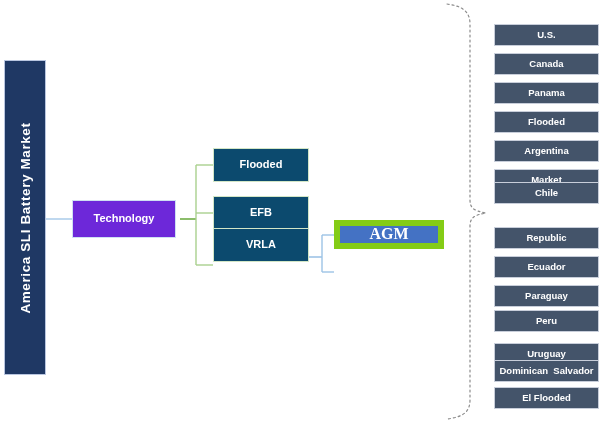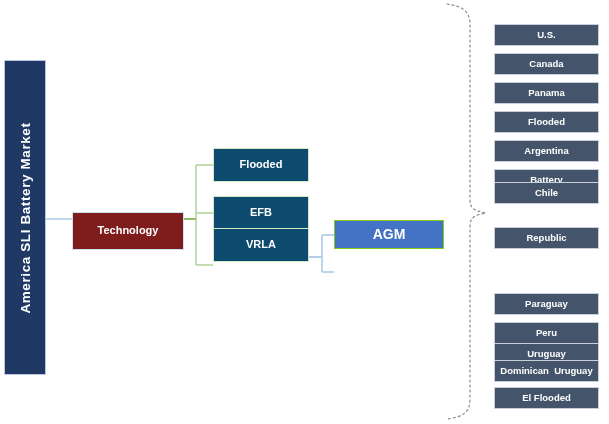--- a/index.html
+++ b/index.html
@@ -48,43 +48,44 @@
     box-sizing: border-box;
     display: flex;
     align-items: center;
     justify-content: center;
     color: #ffffff;
     font-weight: bold;
     text-align: center;
     line-height: 1.05;
   }
   .node-tech {
-    background: #7f1d1d;
+    background: #6d28d9;
     border: 1px solid #CFE0F2;
     font-size: 11px;
     left: 72px;
-    top: 212px;
-    width: 112px;
+    top: 200px;
+    width: 104px;
     height: 38px;
   }
   .node-green {
     background: #0c4a6e;
     border: 1px solid #D3E6C6;
     font-size: 11px;
     left: 213px;
     width: 96px;
     height: 34px;
   }
   .node-blue {
     background: #4472C4;
-    border: 1px solid #84cc16;
-    font-size: 14px;
+    border: 6px solid #84cc16;
+    font-size: 16px;
     left: 334px;
     width: 110px;
     height: 29px;
+    font-family: Liberation Serif, serif;
   }
   .node-country {
     background: #44546A;
     border: 1px solid #C8CEDA;
     font-size: 9.5px;
     left: 494px;
     width: 105px;
     height: 22px;
     white-space: pre;
     margin-top: 6px;
@@ -155,37 +156,40 @@
   <div class="node node-country" style="top:47px">
     <span>Canada</span>
   </div>
   <div class="node node-country" style="top:105px">
     <span>Flooded</span>
   </div>
   <div class="node node-country" style="top:134px">
     <span>Argentina</span>
   </div>
   <div class="node node-country" style="top:163px">
-    <span>Battery</span>
+    <span>Market</span>
   </div>
   <div class="node node-country" style="top:176px">
     <span>Chile</span>
   </div>
   <div class="node node-country" style="top:221px">
     <span>Republic</span>
   </div>
-  <div class="node node-country" style="top:287px">
+  <div class="node node-country" style="top:250px">
+    <span>Ecuador</span>
+  </div>
+  <div class="node node-country" style="top:279px">
     <span>Paraguay</span>
   </div>
-  <div class="node node-country" style="top:316px">
+  <div class="node node-country" style="top:304px">
     <span>Peru</span>
   </div>
   <div class="node node-country" style="top:337px">
     <span>Uruguay</span>
   </div>
   <div class="node node-country" style="top:354px;top:354px">
-    <span>Dominican  Uruguay</span>
+    <span>Dominican  Salvador</span>
   </div>
   <div class="node node-country" style="top:381px">
     <span>El Flooded</span>
   </div>
 
 </div>
 
 </body></html>

